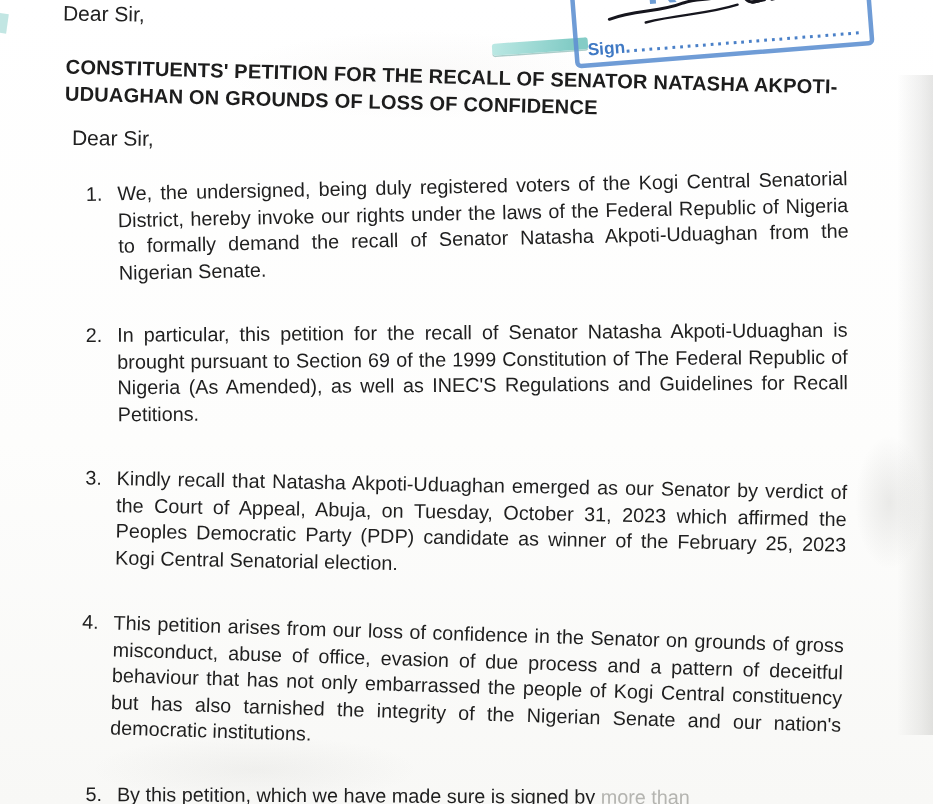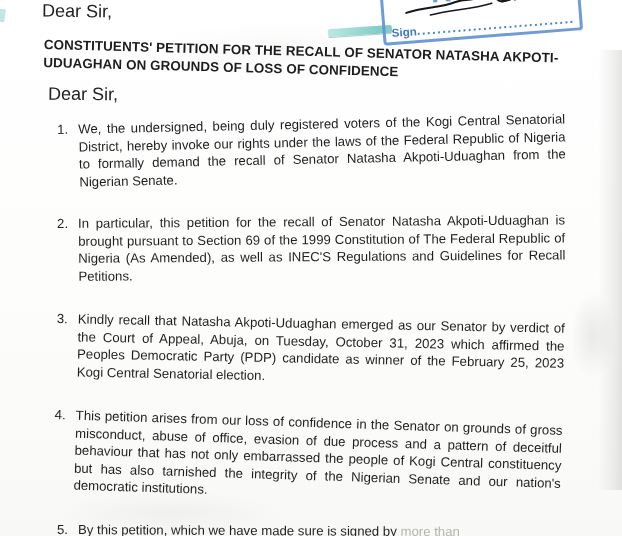--- a/index.html
+++ b/index.html
@@ -11,21 +11,21 @@
   
   .shade-right{position:absolute;right:0;top:50px;width:24px;height:440px;
     background:linear-gradient(90deg,rgba(110,110,105,0) 0%,rgba(110,110,105,.10) 65%,rgba(110,110,105,.18) 100%);}
   .shade-blotch1{position:absolute;left:570px;top:290px;width:46px;height:90px;
     background:radial-gradient(ellipse at center,rgba(120,120,115,.14) 0%,rgba(120,120,115,0) 70%);}
   .shade-blotch2{position:absolute;left:60px;top:490px;width:220px;height:46px;
     background:radial-gradient(ellipse at center,rgba(120,120,115,.07) 0%,rgba(120,120,115,0) 70%);}
   .shade-top{position:absolute;left:150px;top:20px;width:260px;height:60px;
     background:radial-gradient(ellipse at center,rgba(150,140,130,.05) 0%,rgba(150,140,130,0) 70%);}
 
-  .salutation{position:absolute;font-size:18px;white-space:nowrap;}
+  .salutation{position:absolute;font-size:14px;white-space:nowrap;}
   .salutation.top{left:42px;top:1px;transform:rotate(0.8deg);}
   .salutation.body{left:48px;top:84px;transform:rotate(0.6deg);}
 
   .doc-title{position:absolute;left:44px;top:36px;width:545px;font-weight:bold;
     font-size:13.4px;line-height:18px;transform:rotate(1.5deg);transform-origin:left top;
     letter-spacing:.1px;color:#1d1d1d;}
   .doc-title .line{white-space:nowrap;}
 
   .item{position:absolute;left:57px;width:508px;display:flex;transform-origin:left top;
     font-size:13.2px;line-height:17.5px;color:#1f1f1f;}

